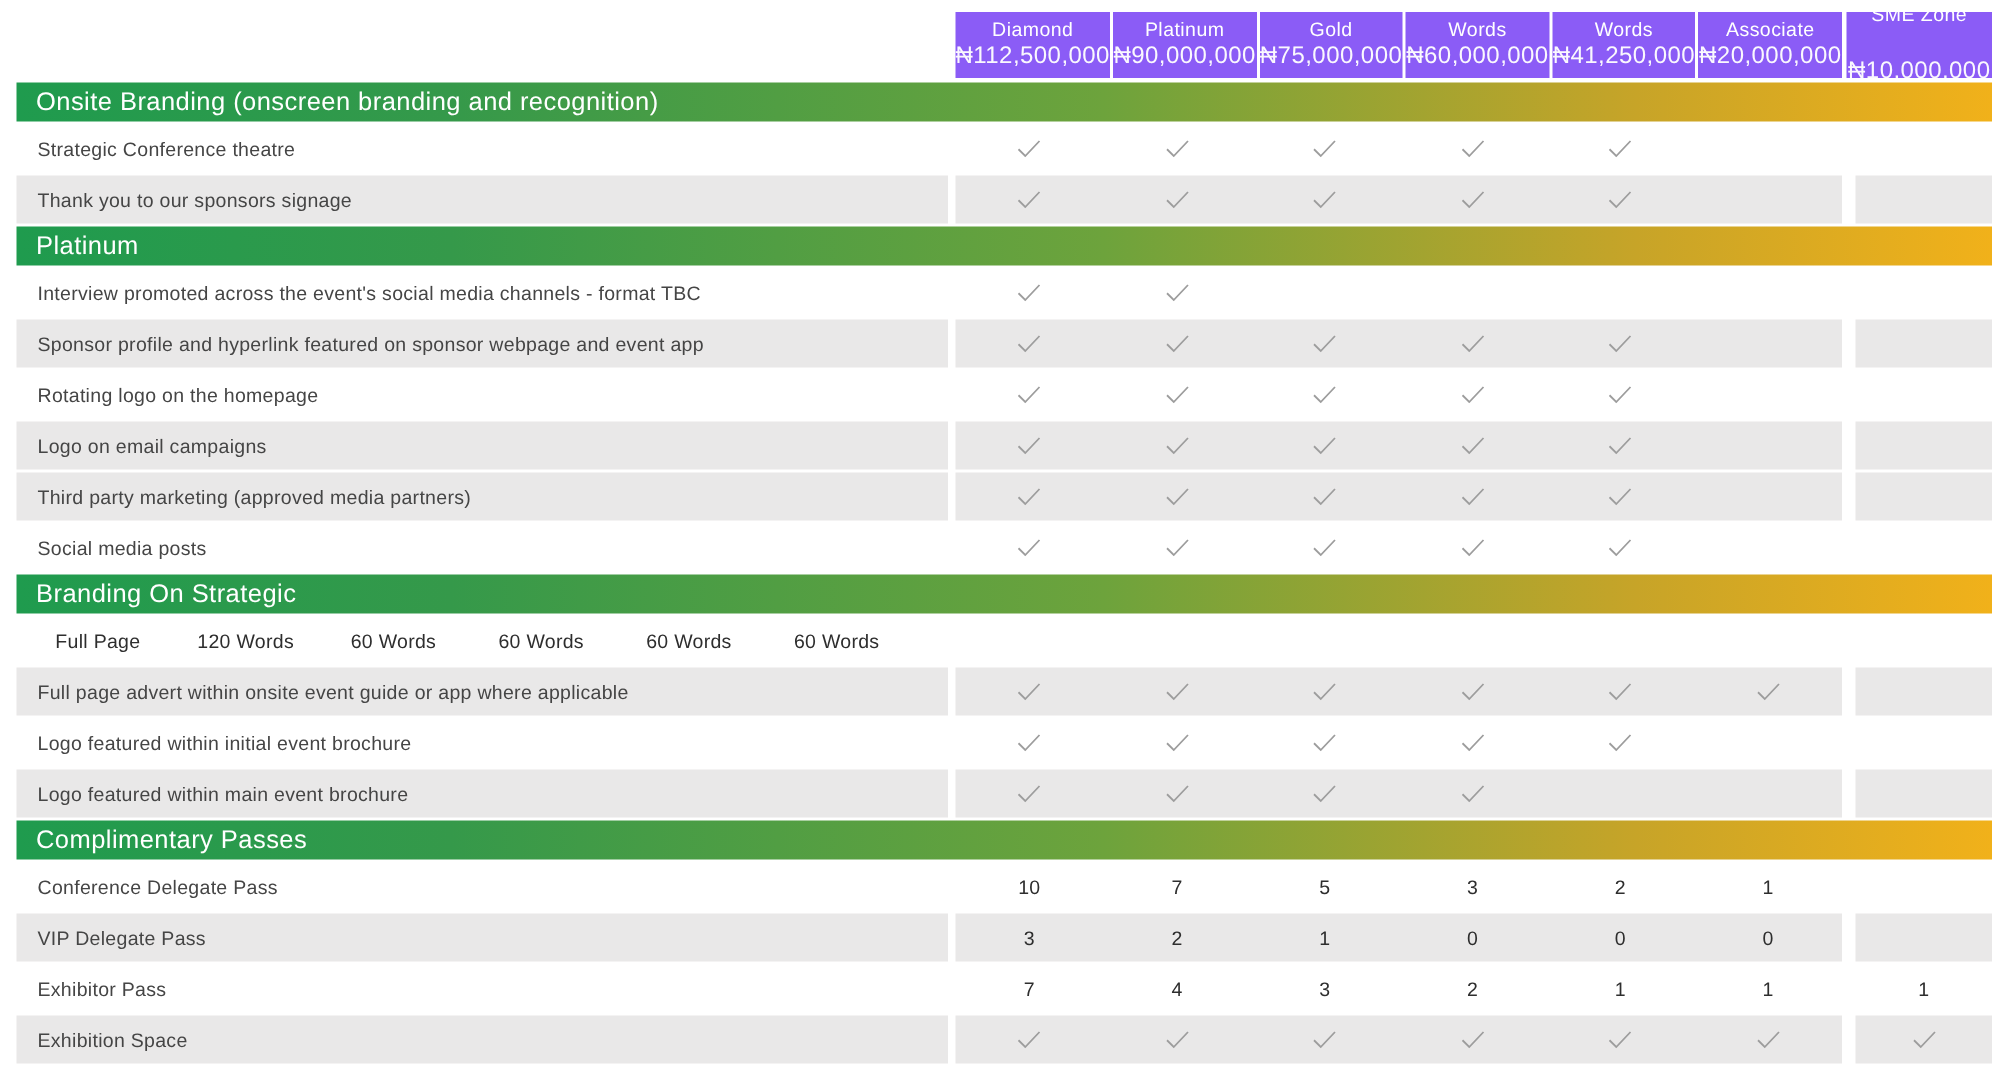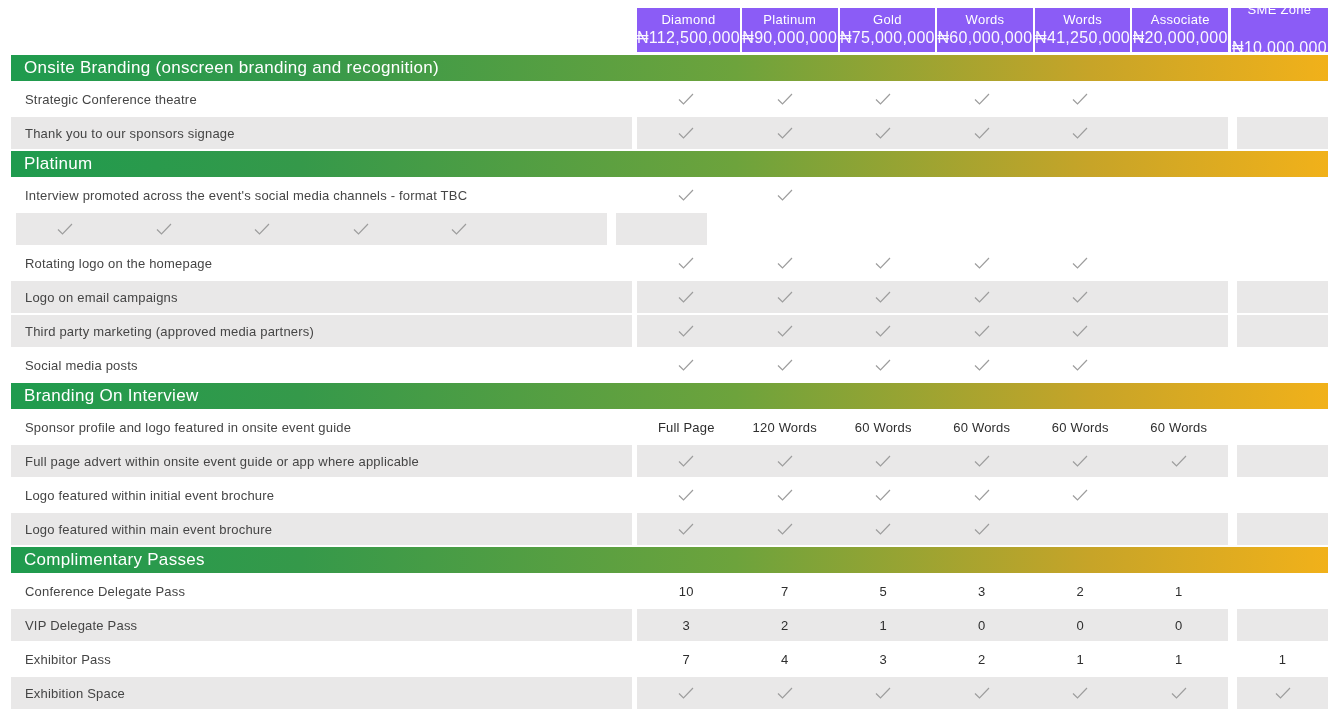--- a/index.html
+++ b/index.html
@@ -166,20 +166,21 @@
               </svg>
             </div>
             <div class="cell"></div>
             <div class="cell"></div>
             <div class="cell"></div>
             <div class="cell"></div>
           </div>
           <div class="sme"></div>
         </div>
         <div class="row gray">
+          <div class="label">Sponsor profile and hyperlink featured on sponsor webpage and event app</div>
           <div class="vals">
             <div class="cell">
               <svg width="16" height="12" viewBox="0 0 16 12" class="check-svg">
                 <path d="M1 6.5 L5.5 11 L15 1" fill="none" stroke="#9d9d9d" stroke-width="1.2"></path>
               </svg>
             </div>
             <div class="cell">
               <svg width="16" height="12" viewBox="0 0 16 12" class="check-svg">
                 <path d="M1 6.5 L5.5 11 L15 1" fill="none" stroke="#9d9d9d" stroke-width="1.2"></path>
               </svg>
@@ -324,23 +325,22 @@
             </div>
             <div class="cell">
               <svg width="16" height="12" viewBox="0 0 16 12" class="check-svg">
                 <path d="M1 6.5 L5.5 11 L15 1" fill="none" stroke="#9d9d9d" stroke-width="1.2"></path>
               </svg>
             </div>
             <div class="cell"></div>
           </div>
           <div class="sme"></div>
         </div>
-        <div class="section-bar">Branding On Interview</div>
-        <div class="row">
-          <div class="label">Sponsor profile and logo featured in onsite event guide</div>
+        <div class="section-bar">Branding On Strategic</div>
+        <div class="row">
           <div class="vals">
             <div class="cell">
               <span class="cell-text">Full Page</span>
             </div>
             <div class="cell">
               <span class="cell-text">120 Words</span>
             </div>
             <div class="cell">
               <span class="cell-text">60 Words</span>
             </div>

